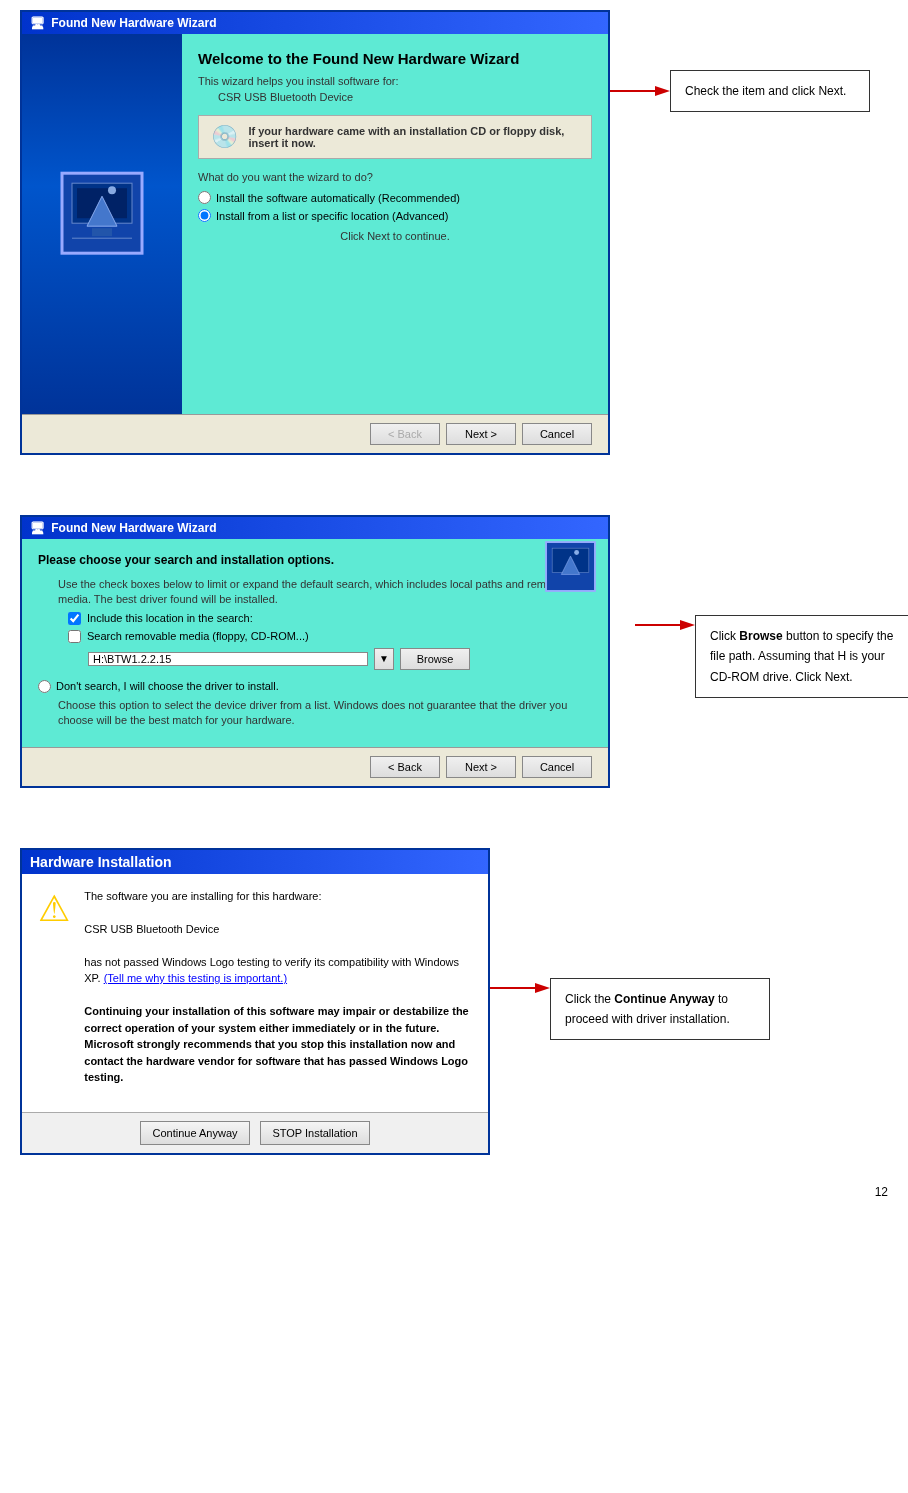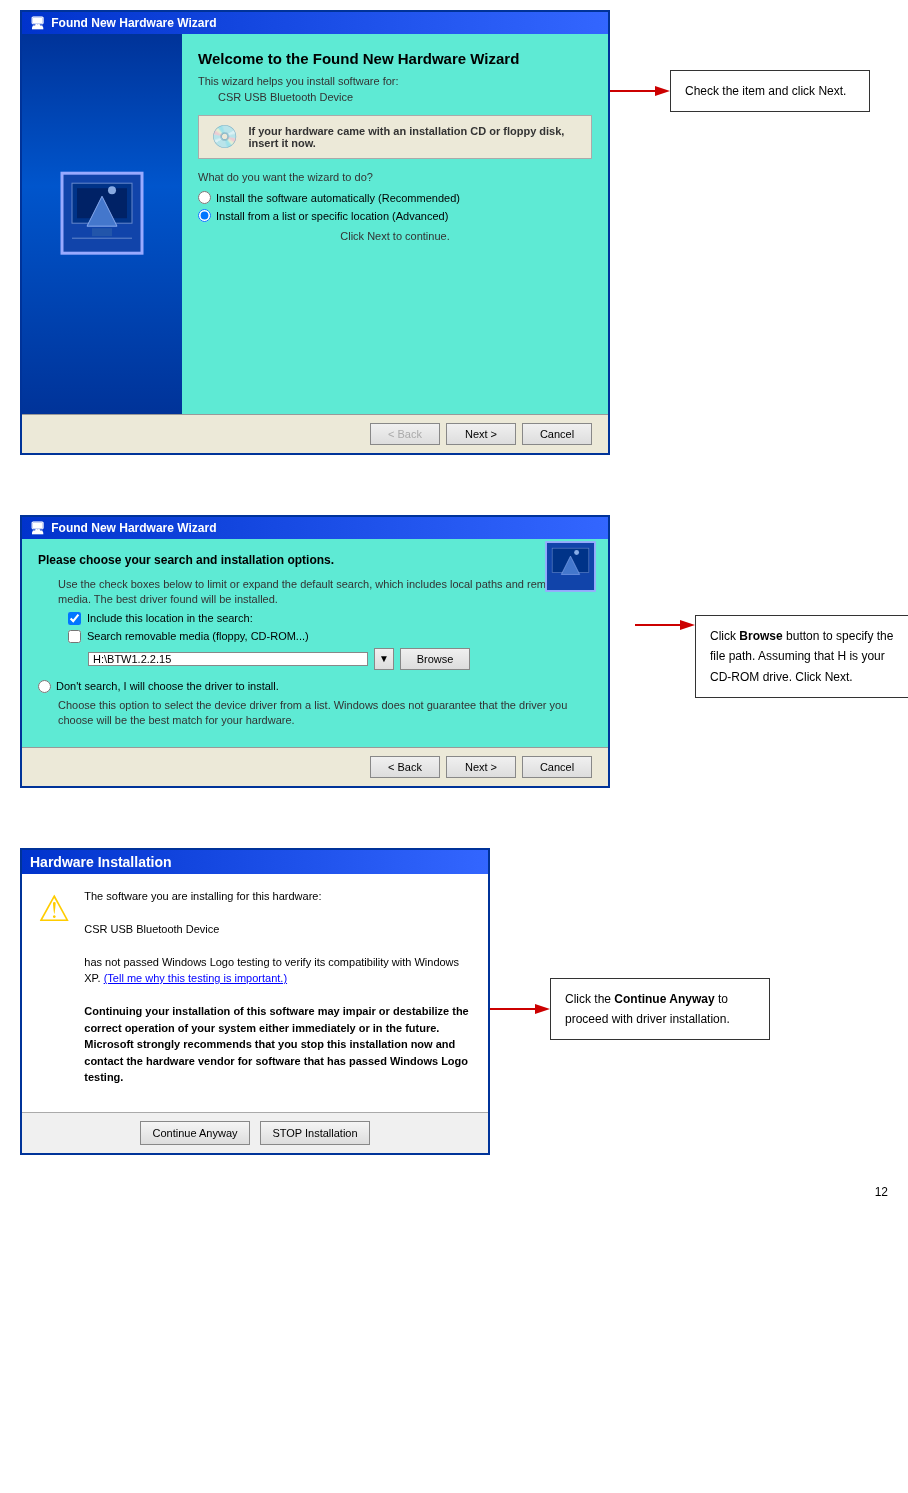--- a/index.html
+++ b/index.html
@@ -460,21 +460,21 @@
           </div>
         </div>
       </div>
       <div class="hw-install-footer">
         <button class="hw-btn">Continue Anyway</button>
         <button class="hw-btn">STOP Installation</button>
       </div>
     </div>
   </div>
 
-  <div style="display:flex; align-items:center; margin-left:0; margin-top:130px;">
+  <div style="display:flex; align-items:flex-start; margin-left:0; margin-top:130px;">
     <svg width="60" height="20">
       <line x1="0" y1="10" x2="50" y2="10" stroke="#cc0000" stroke-width="2"></line>
       <polygon points="45,5 60,10 45,15" fill="#cc0000"></polygon>
     </svg>
     <div class="callout-box" style="width:220px;">
       <span>Click the <strong>Continue Anyway</strong> to proceed with driver installation.</span>
     </div>
   </div>
 </div>
 

